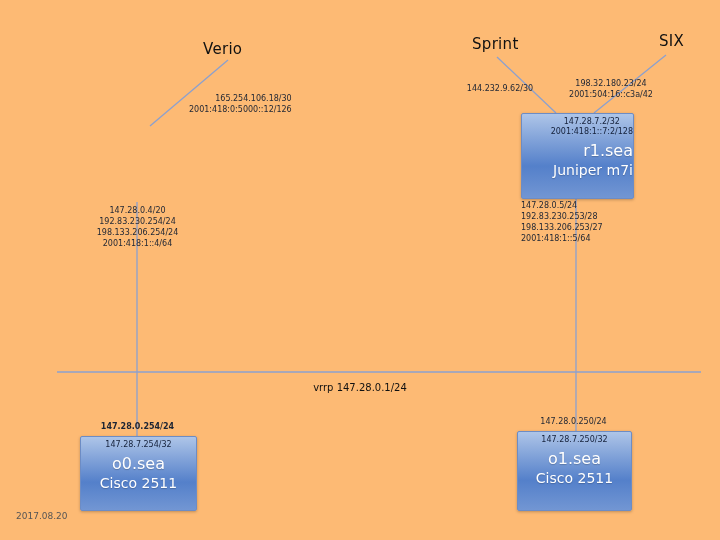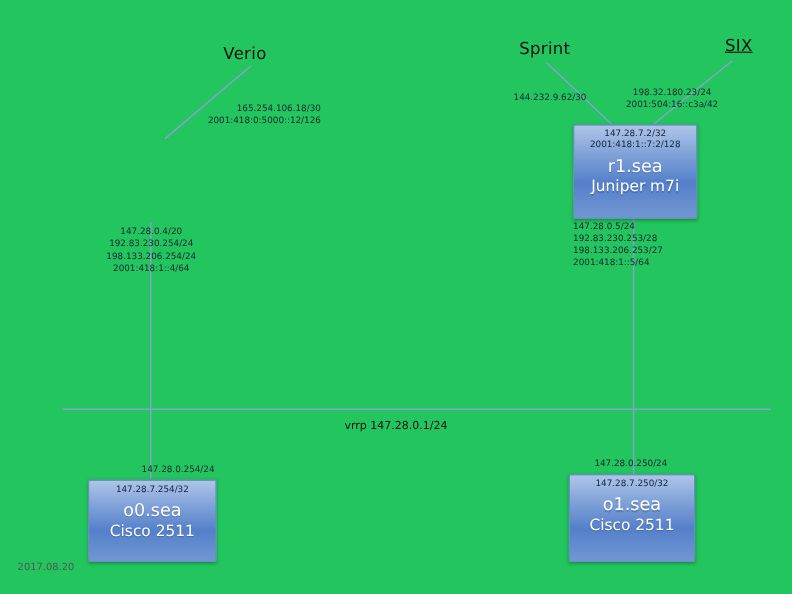--- a/index.html
+++ b/index.html
@@ -1,45 +1,45 @@
 <!DOCTYPE html>
 <html><head>
 <meta charset="utf-8">
 <style>
   html,body{margin:0;padding:0;background:#ffffff;font-family:"DejaVu Sans",sans-serif;}
-  .canvas{position:relative;width:720px;height:540px;background:#22c55e;overflow:hidden;}
+  .canvas{position:relative;width:720px;height:540px;background:#fdba74;overflow:hidden;}
   .wires{position:absolute;left:0;top:0;}
   .wires line{stroke:#8ba0cf;stroke-width:1.3;}
   .lbl{position:absolute;color:#111;}
   .label-lg{font-size:15px;letter-spacing:0.3px;}
   .small{position:absolute;font-size:8px;line-height:11px;color:#1c2433;}
   .node{position:absolute;border:1px solid #6d8cc4;border-radius:2px;
         background:linear-gradient(180deg,#aec5e8 0%,#82a3d9 30%,#5480ca 62%,#7296d3 100%);
         box-shadow:0 1px 3px rgba(0,0,0,0.25);
         display:flex;flex-direction:column;align-items:center;text-align:center;color:#fff;}
   .node .loop{font-size:8px;line-height:10px;color:#14203a;margin-top:3px;}
   .node-name{font-size:16px;margin-top:4px;text-shadow:0 1px 1px rgba(0,0,0,0.2);}
   .node-model{font-size:14px;margin-top:2px;text-shadow:0 1px 1px rgba(0,0,0,0.2);}
 
   .r0{left:80px;top:126px;width:115px;height:76px;}
-  .r1{left:521px;top:113px;width:111px;height:84px;}
+  .r1{left:521px;top:113px;width:111px;height:84px;align-items:flex-end;}
   .o0{left:80px;top:436px;width:115px;height:73px;}
   .o1{left:517px;top:431px;width:113px;height:78px;}
 
   .verio-label{left:203px;top:40px;}
   .sprint-label{left:472px;top:35px;}
-  .six-label{left:659px;top:32px;text-decoration:underline;}
+  .six-label{left:659px;top:32px;}
 
   .verio-addrs{left:189px;top:93px;text-align:right;}
   .sprint-addrs{left:454px;top:83px;width:92px;text-align:center;}
   .six-addrs{left:545px;top:78px;width:132px;text-align:center;}
 
   .r0-lan{left:80px;top:205px;width:115px;text-align:center;}
   .r1-lan{left:521px;top:200px;width:111px;text-align:left;}
-  .o0-lan{left:80px;top:421px;width:115px;text-align:right;}
+  .o0-lan{left:80px;top:421px;width:115px;text-align:center;font-weight:bold;}
   .o1-lan{left:517px;top:416px;width:113px;text-align:center;}
 
   .vrrp-label{left:275px;top:382px;width:170px;text-align:center;font-size:10px;}
   .date-label{left:16px;top:511px;font-size:9px;color:#555;}
 </style>
 </head>
 <body>
 
 <div class="canvas">
 

